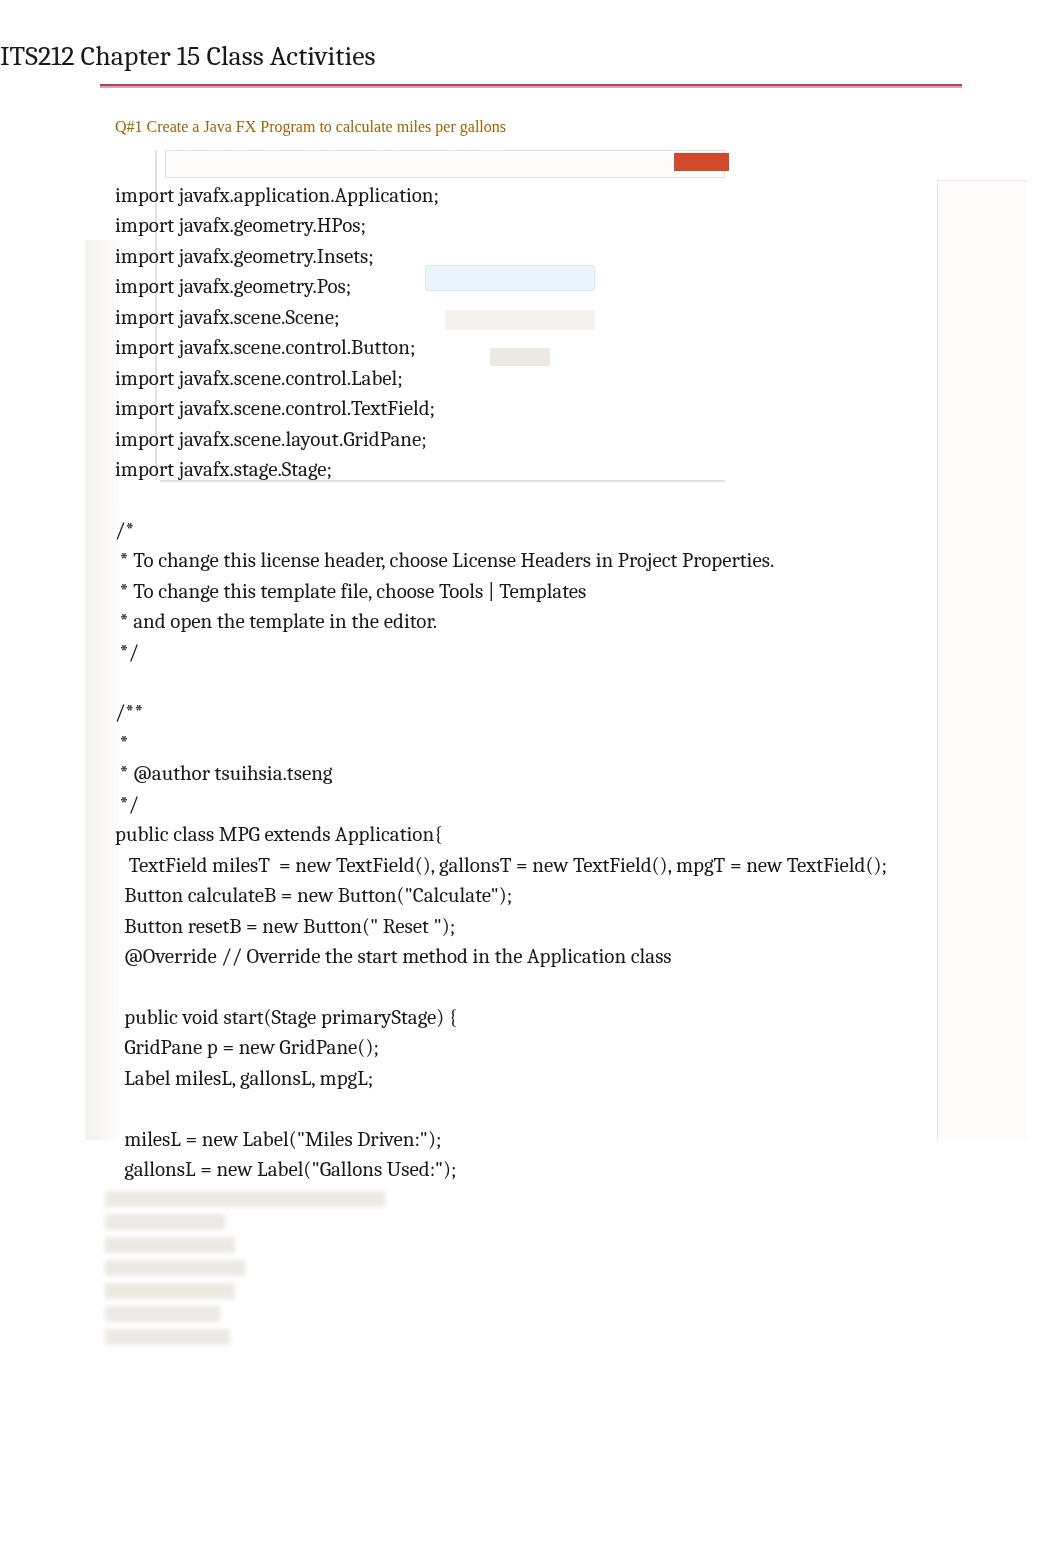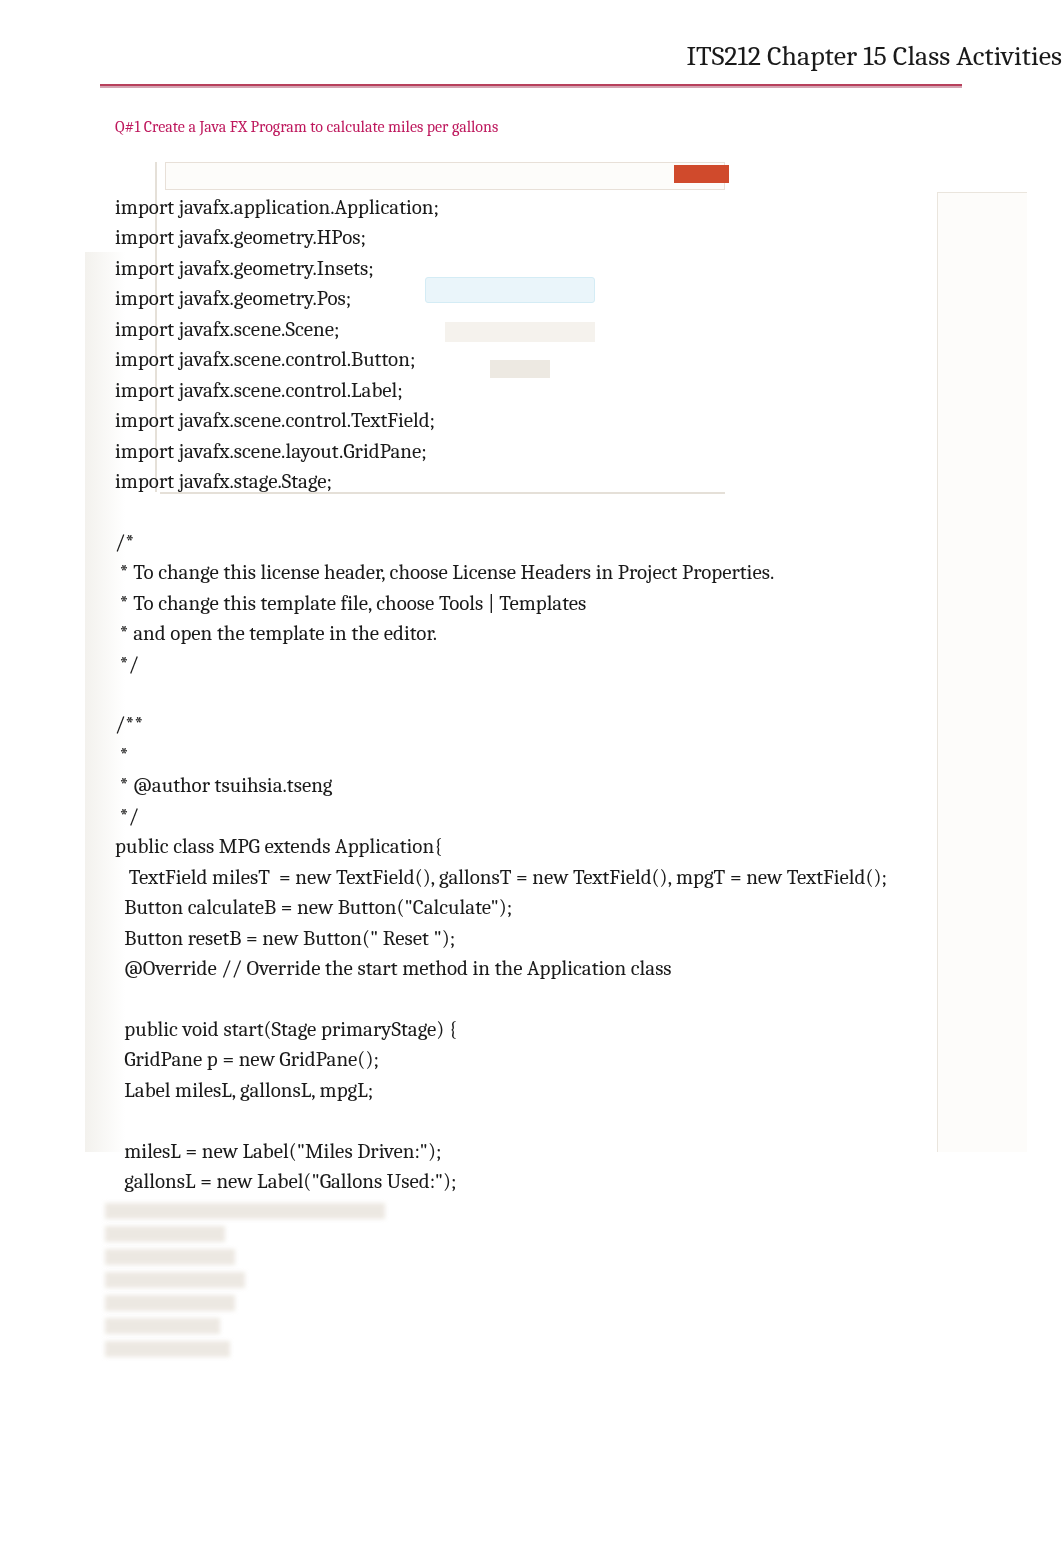--- a/index.html
+++ b/index.html
@@ -11,38 +11,39 @@
       font-family: Cambria, Georgia, serif;
       background: #ffffff;
       width: 1062px;
       height: 1556px;
       position: relative;
     }
     .page {
       padding: 40px 0 0 0;
     }
     .title {
-      text-align: right;
+      text-align: left;
       font-size: 28px;
       color: #1a1a1a;
       font-weight: normal;
       margin-bottom: 12px;
     }
     .divider {
       height: 4px;
       background: linear-gradient(to bottom, #b8405c 0%, #b8405c 50%, #d4a5b3 50%, #d4a5b3 100%);
       margin: 0 100px 30px 100px;
     }
     .content {
       padding: 0 115px;
     }
     .question {
       font-size: 16px;
-      color: #be185d;
-      margin-bottom: 56px;
+      color: #a16207;
+      margin-bottom: 44px;
+      font-family: Liberation Serif, serif;
     }
     .code-area {
       position: relative;
       background: #ffffff;
     }
     .ghost-box-1 {
       position: absolute;
       top: -30px;
       left: 50px;
       width: 560px;

